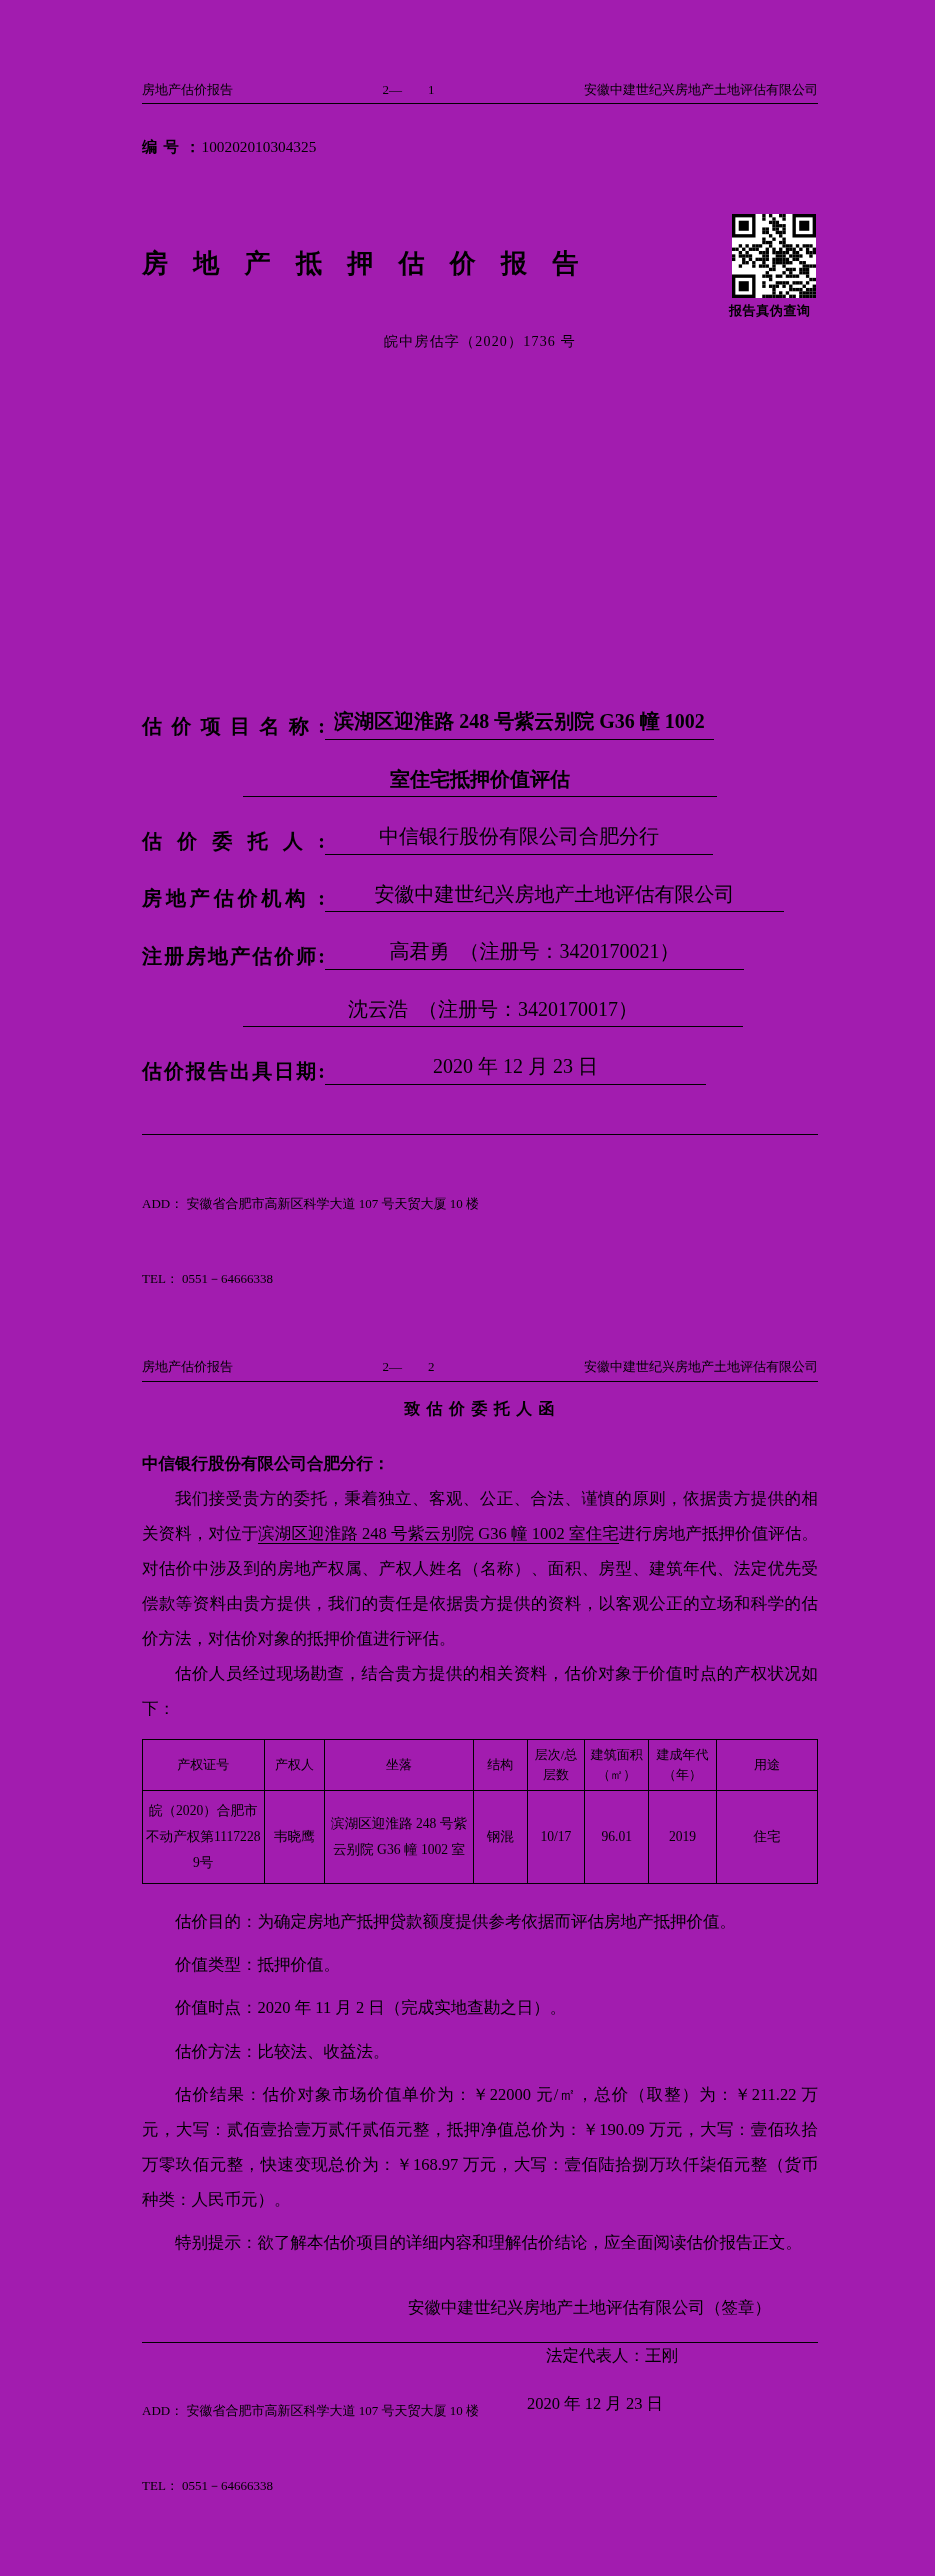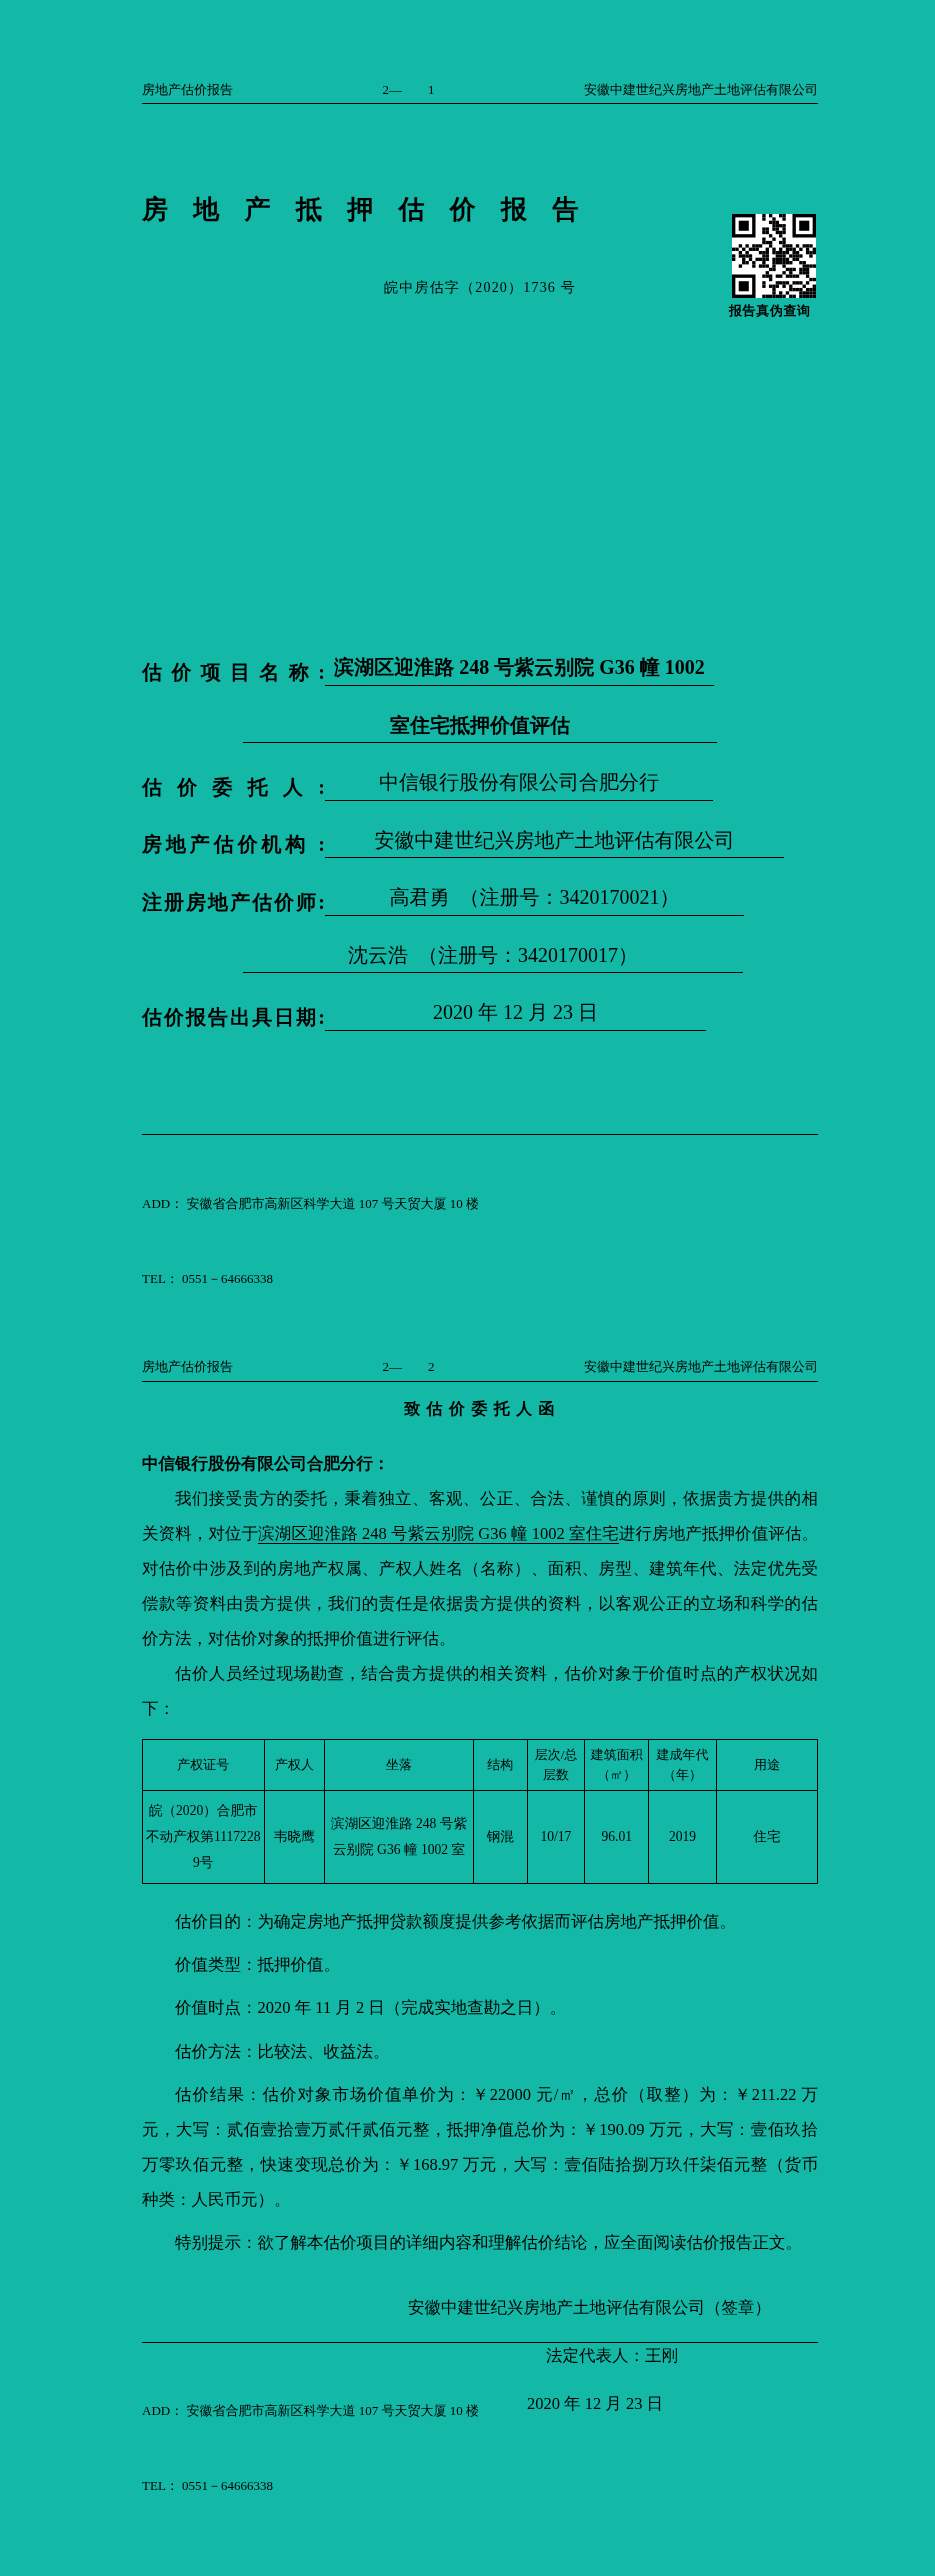--- a/index.html
+++ b/index.html
@@ -5,21 +5,21 @@
   * { margin:0; padding:0; box-sizing:border-box; }
   html,body { background:#fff; }
   body {
     width:936px;
     font-family:"Liberation Serif","DejaVu Serif",serif;
     color:#000;
     -webkit-font-smoothing:antialiased;
   }
   .canvas {
     width:936px; height:2576px;
-    background:#14b8a6;
+    background:#a21caf;
     outline:0.6px solid #e4e4e4;
     overflow:hidden;
   }
   .page { position:relative; padding:0 118px 0 142px; }
   .page1 { height:1268px; }
   .page2 { height:1308px; }
 
   
   .doc-header {
     display:flex; justify-content:space-between; align-items:flex-end;
@@ -104,20 +104,23 @@
 <div class="canvas">
 
   <section class="page page1">
 
     <header class="doc-header">
       <span>房地产估价报告</span>
       <span class="pg">2—        1</span>
       <span>安徽中建世纪兴房地产土地评估有限公司</span>
     </header>
 
+    <div class="report-no">
+      <span class="lbl">编 号 ：</span><span>100202010304325</span>
+    </div>
 
     <div class="qr-wrap">
       <svg id="qr-svg" viewBox="0 0 100 100">
           <g fill="#000">
             <rect x="36" y="0" width="4" height="4"></rect>
             <rect x="44" y="0" width="4" height="4"></rect>
             <rect x="56" y="0" width="4" height="4"></rect>
             <rect x="60" y="0" width="4" height="4"></rect>
             <rect x="36" y="4" width="4" height="4"></rect>
             <rect x="48" y="4" width="4" height="4"></rect>

